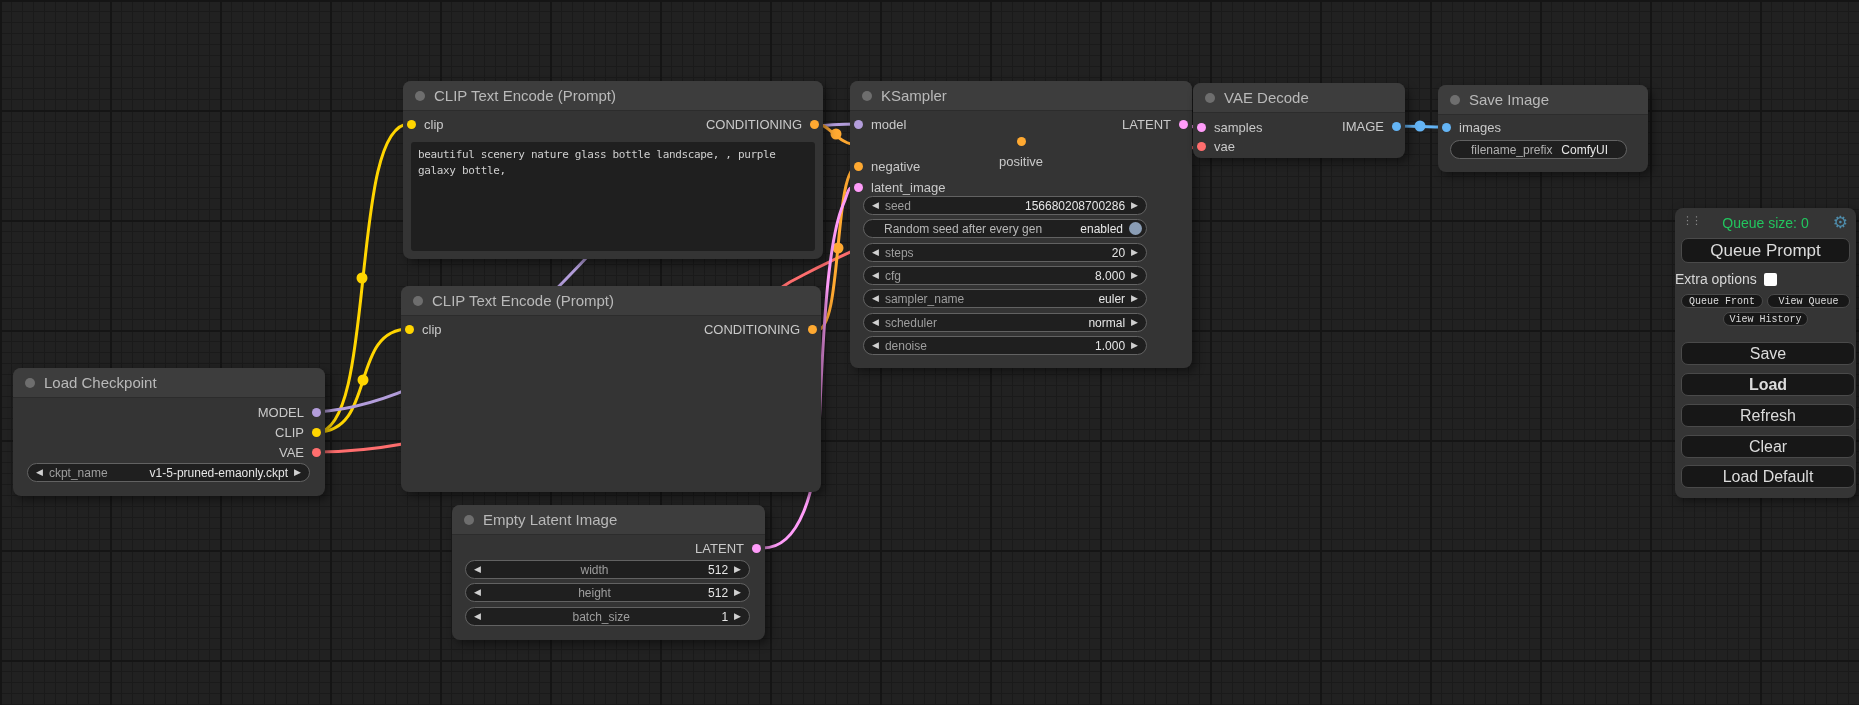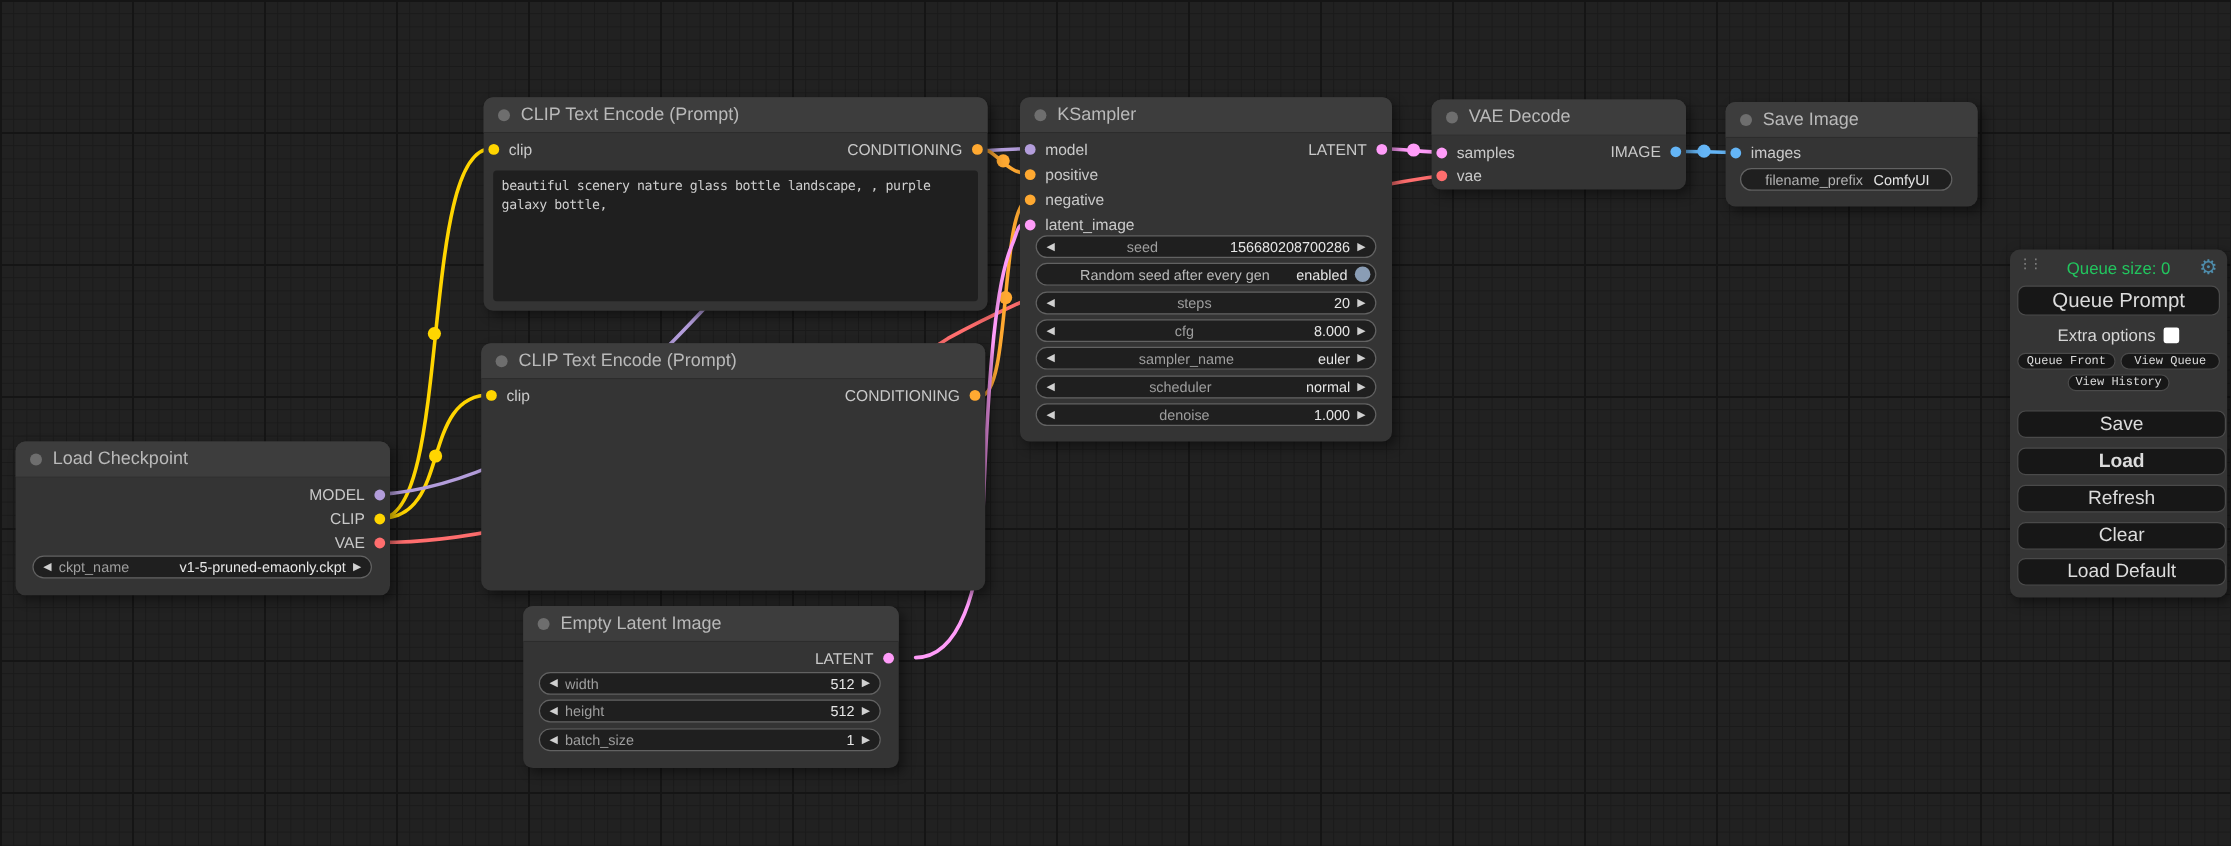--- a/index.html
+++ b/index.html
@@ -68,21 +68,21 @@
     position:absolute;background:#171717;border:1px solid #4a4a4a;border-radius:7px;
     color:#dcdcdc;display:flex;align-items:center;justify-content:center;
     box-sizing:border-box;cursor:pointer;white-space:nowrap;
   }
   .qbtn.big{left:6px;width:169px;height:25px;font-size:17px;}
   .qbtn.med{left:6px;width:174px;height:23px;font-size:16px;}
   .qbtn.small{height:14px;font-size:10px;border-radius:8px;font-family:Liberation Mono, monospace;}
   #queue-size{position:absolute;left:0;right:0;top:7px;text-align:center;font-size:14px;color:#22c55e;}
   #gear{position:absolute;right:8px;top:4px;font-size:17px;color:var(--c-gear);cursor:pointer;}
   #drag-handle{position:absolute;left:7px;top:6px;color:#8a8a8a;font-size:11px;letter-spacing:-2px;cursor:grab;line-height:1.1;}
-  #extra-options{position:absolute;left:0;right:0;top:63px;display:flex;align-items:center;justify-content:center;gap:7px;font-size:14px;color:#d6d6d6;}
+  #extra-options{position:absolute;left:0;right:0;top:63px;display:flex;align-items:center;justify-content:flex-start;gap:7px;font-size:14px;color:#d6d6d6;}
   #extra-checkbox{width:13px;height:13px;background:#fff;border-radius:2px;}
 </style>
 </head>
 <body>
 
 <div id="canvas">
 
   <svg id="wires" width="1859" height="705" viewBox="0 0 1859 705">
 
     <path class="wire w-clip" d="M317,432 C377,432 349,124 409,124"></path>
@@ -161,30 +161,30 @@
     <div class="slot" style="top:35px;">
         <span class="dot dot-clip"></span>
         <span class="lbl">clip</span>
       </div>
     <div class="slot out" style="top:35px;">
         <span class="lbl">CONDITIONING</span>
         <span class="dot dot-cond"></span>
       </div>
   </div>
 
-  <div class="node" style="left:850px;top:81px;width:310px;height:287px;text-align:center;">
+  <div class="node" style="left:850px;top:81px;width:342px;height:287px;">
     <div class="node-title">
       <span class="titledot"></span>
       <span class="t">KSampler</span>
     </div>
     <div class="slot" style="top:35px;">
         <span class="dot dot-model"></span>
         <span class="lbl">model</span>
       </div>
-    <div class="slot" style="top:56px;">
+    <div class="slot" style="top:56px;flex-direction:column;">
         <span class="dot dot-cond"></span>
         <span class="lbl">positive</span>
       </div>
     <div class="slot" style="top:77px;">
         <span class="dot dot-cond"></span>
         <span class="lbl">negative</span>
       </div>
     <div class="slot" style="top:98px;">
         <span class="dot dot-latent"></span>
         <span class="lbl">latent_image</span>
@@ -230,21 +230,21 @@
       <span class="arr">▶</span>
     </div>
     <div class="widget" style="top:255px;left:13px;width:284px;">
       <span class="arr">◀</span>
       <span class="wl">denoise</span>
       <span class="wv">1.000</span>
       <span class="arr">▶</span>
     </div>
   </div>
 
-  <div class="node" style="left:436px;top:505px;width:313px;height:135px;">
+  <div class="node" style="left:452px;top:505px;width:313px;height:135px;text-align:center;">
     <div class="node-title">
       <span class="titledot"></span>
       <span class="t">Empty Latent Image</span>
     </div>
     <div class="slot out" style="top:35px;">
         <span class="lbl">LATENT</span>
         <span class="dot dot-latent"></span>
       </div>
     <div class="widget" style="top:55px;left:13px;width:285px;">
       <span class="arr">◀</span>

